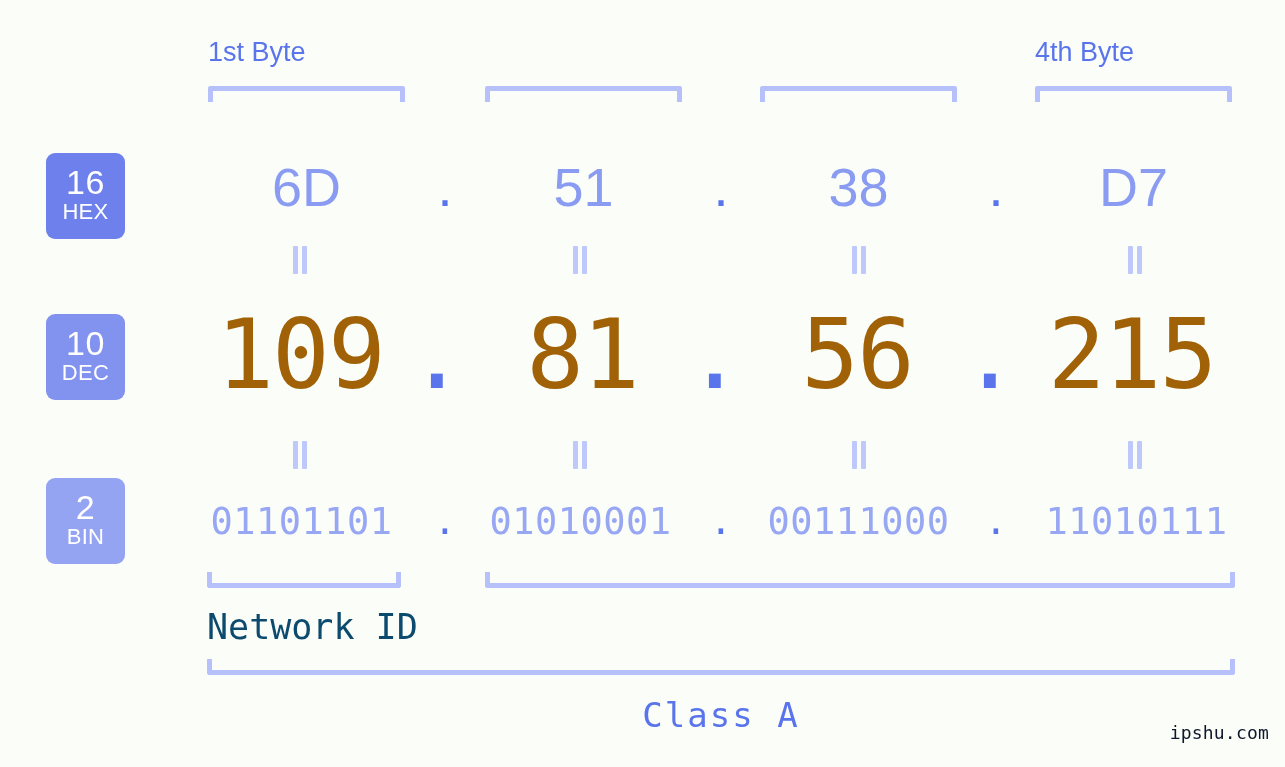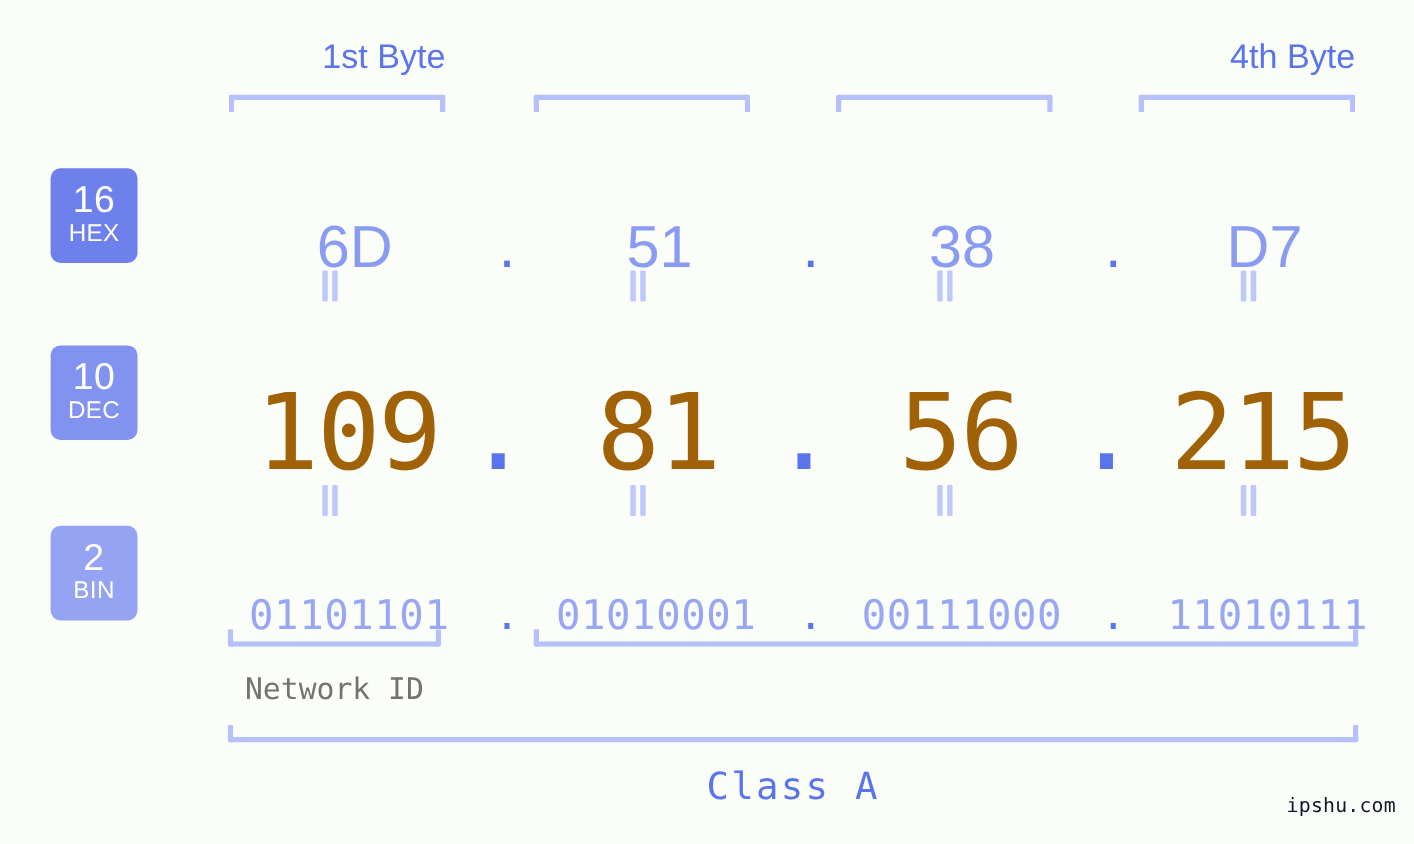--- a/index.html
+++ b/index.html
@@ -18,22 +18,22 @@
     width: 1285px;
     height: 767px;
   }
 
   
   .byte-head {
     position: absolute;
     top: 33px;
     height: 38px;
     line-height: 38px;
-    text-align: right;
-    font-size: 31px;
+    text-align: left;
+    font-size: 27px;
     color: #5a74ec;
     font-family: "Liberation Sans", sans-serif;
     white-space: nowrap;
   }
 
   
   .bracket-top {
     position: absolute;
     top: 86px;
     height: 16px;
@@ -80,23 +80,22 @@
     font-weight: 400;
     letter-spacing: 0.3px;
   }
   #badge-hex { top: 153px; height: 86px; padding-top: 11px; background: #6d80ec; }
   #badge-dec { top: 314px; height: 86px; padding-top: 11px; background: #8192ef; }
   #badge-bin { top: 478px; height: 86px; padding-top: 11px; background: #94a4f3; }
 
   
   .row {
     position: absolute;
-    left: 16px;
+    left: 0;
     width: 1070px;
-    margin-top: 38px;
   }
 
   .cell {
     position: absolute;
     text-align: center;
     white-space: nowrap;
   }
 
   
   .hex-val {
@@ -157,23 +156,23 @@
     border-radius: 1px;
     margin: 0 2px;
     vertical-align: top;
   }
 
   
   .zone-label {
     position: absolute;
     text-align: center;
     font-family: "DejaVu Sans Mono", monospace;
-    font-size: 27px;
+    font-size: 35px;
     line-height: 34px;
-    color: #737373;
+    color: #0c4a6e;
     white-space: nowrap;
   }
   .class-label {
     position: absolute;
     text-align: center;
     font-family: "DejaVu Sans Mono", monospace;
     font-size: 34px;
     line-height: 42px;
     color: #5a74ec;
     letter-spacing: 2px;

